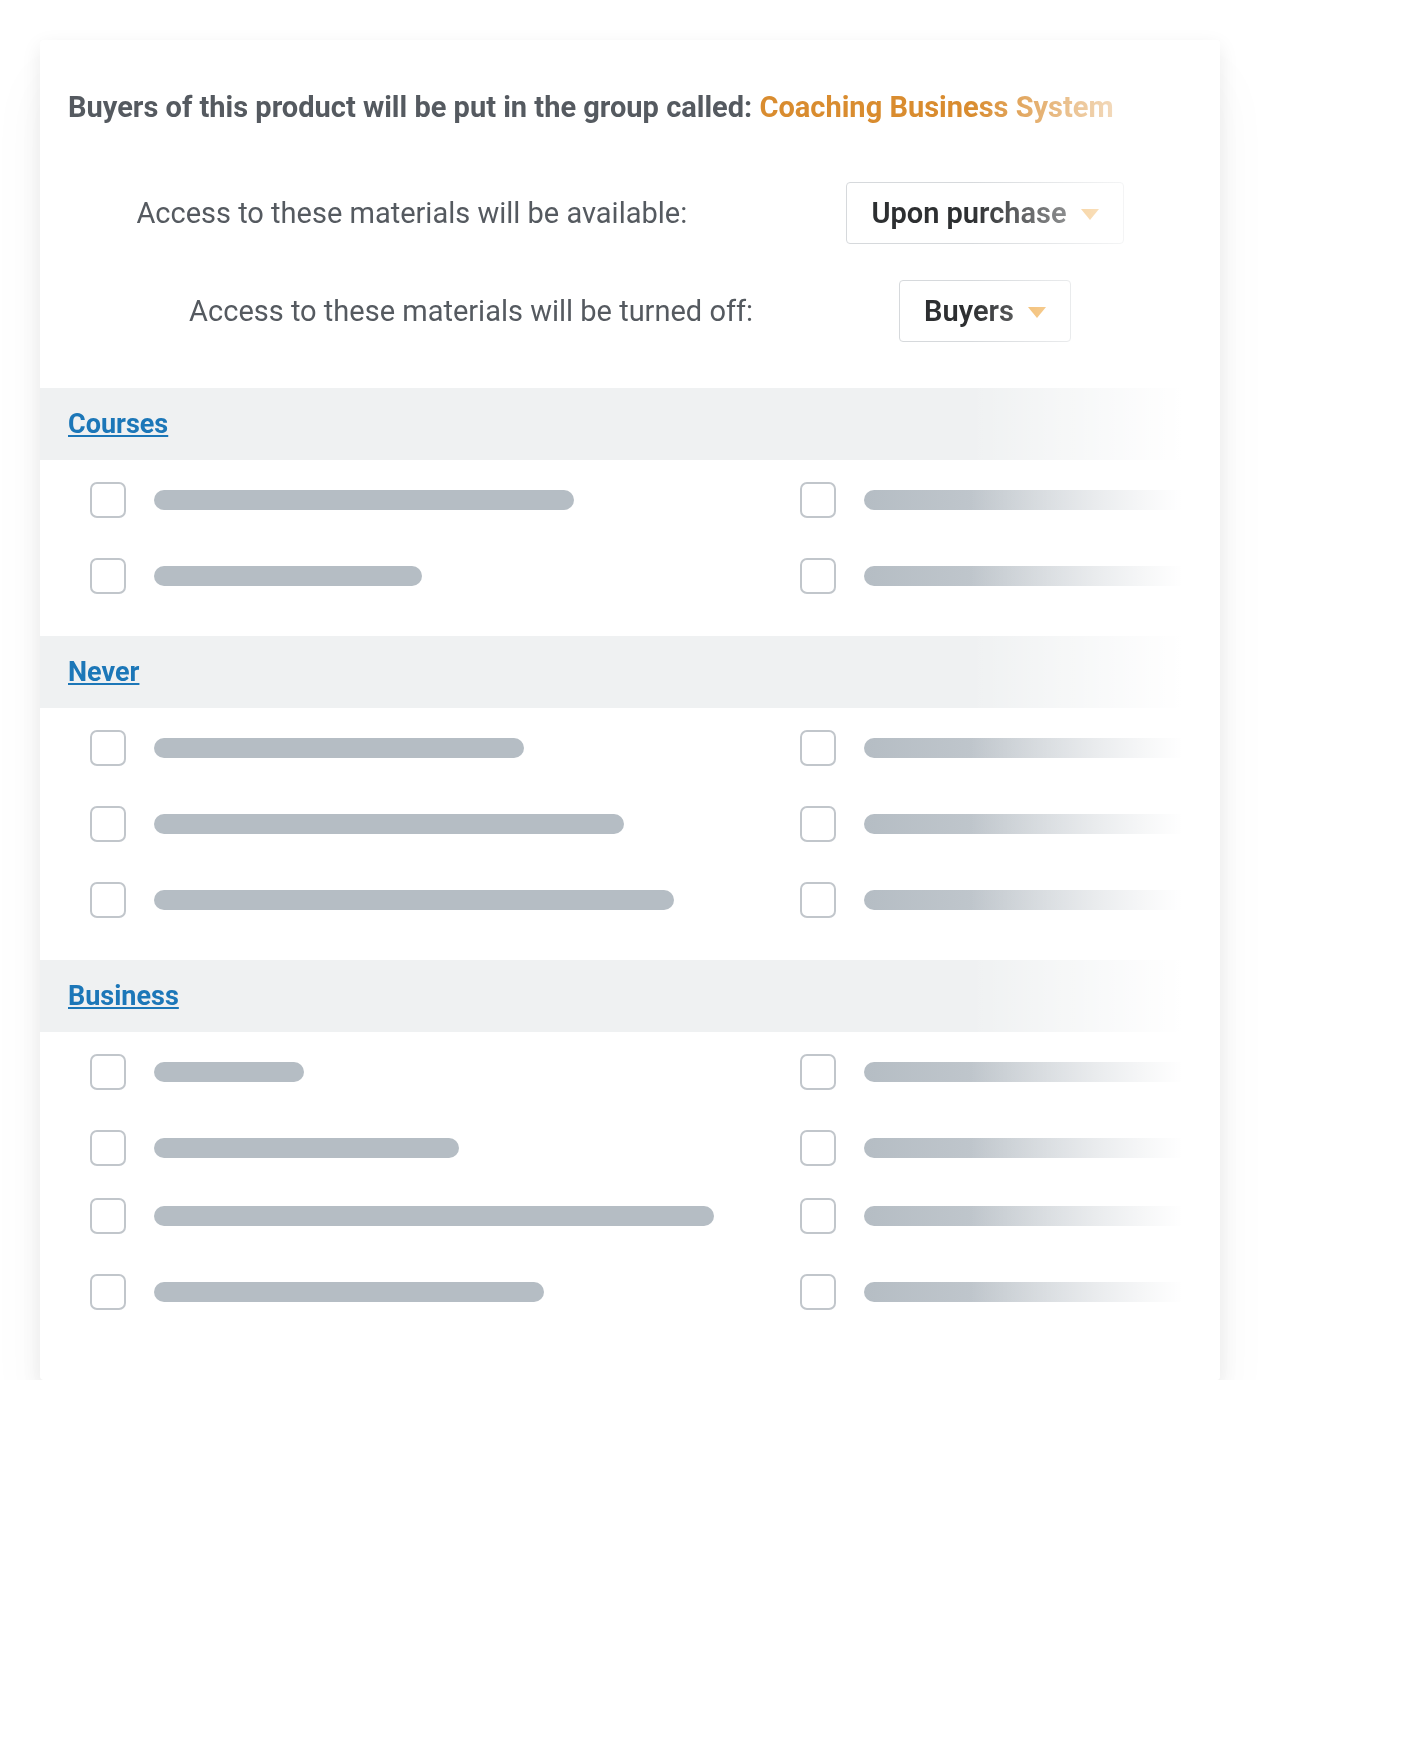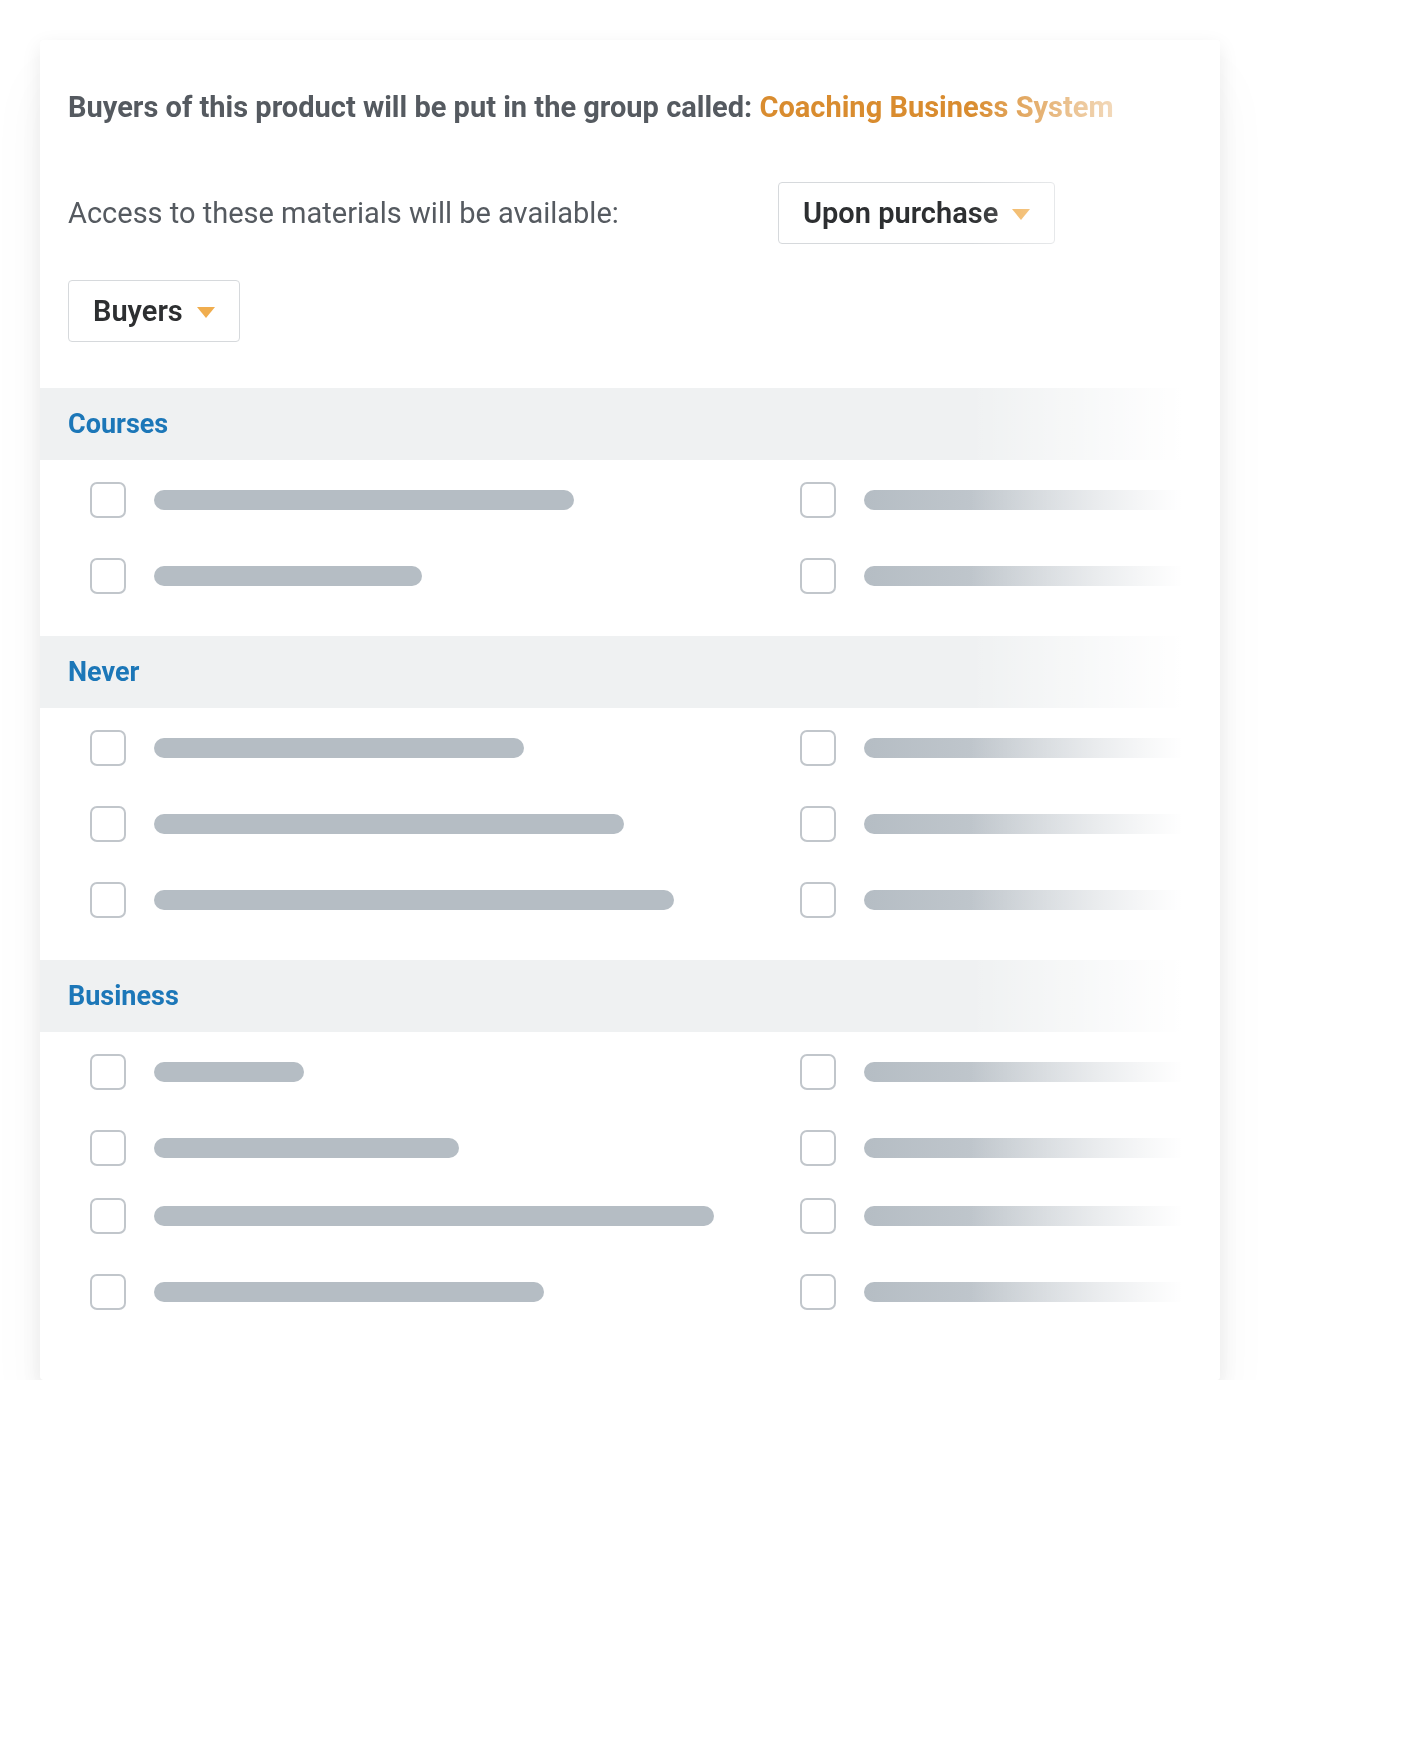--- a/index.html
+++ b/index.html
@@ -41,20 +41,21 @@
     white-space: nowrap;
   }
   .header-line .group-name {
     color: #d98c2f;
   }
   .setting-row {
     display: flex;
     align-items: center;
     padding: 18px 28px;
     gap: 30px;
+    justify-content: center;
   }
   .setting-label {
     font-size: 29px;
     color: #555a60;
     width: 680px;
     flex: 0 0 auto;
   }
   .dropdown {
     display: inline-flex;
     align-items: center;
@@ -77,20 +78,21 @@
     border-top: 11px solid #f0ad4e;
     margin-top: 3px;
   }
   .section-header {
     background: #eff1f2;
     font-size: 27px;
     font-weight: 700;
     color: #1c77b8;
     padding: 20px 28px;
     margin-top: 32px;
+    text-decoration: underline;
   }
   .section-header:first-of-type {
     margin-top: 28px;
   }
   .items-grid {
     display: grid;
     grid-template-columns: 710px 1fr;
     padding: 22px 28px 10px 50px;
     row-gap: 40px;
   }
@@ -128,20 +130,21 @@
 
   <div class="setting-row">
     <div class="setting-label">Access to these materials will be available:</div>
     <div class="dropdown">
       <span>Upon purchase</span>
       <span class="chevron"></span>
     </div>
   </div>
 
   <div class="setting-row">
+    <div class="setting-label">Access to these materials will be turned off:</div>
     <div class="dropdown">
       <span>Buyers</span>
       <span class="chevron"></span>
     </div>
   </div>
 
   <div id="sections-container">
       <div class="section-header">Courses</div>
       <div class="items-grid">
         <div class="item-row">

